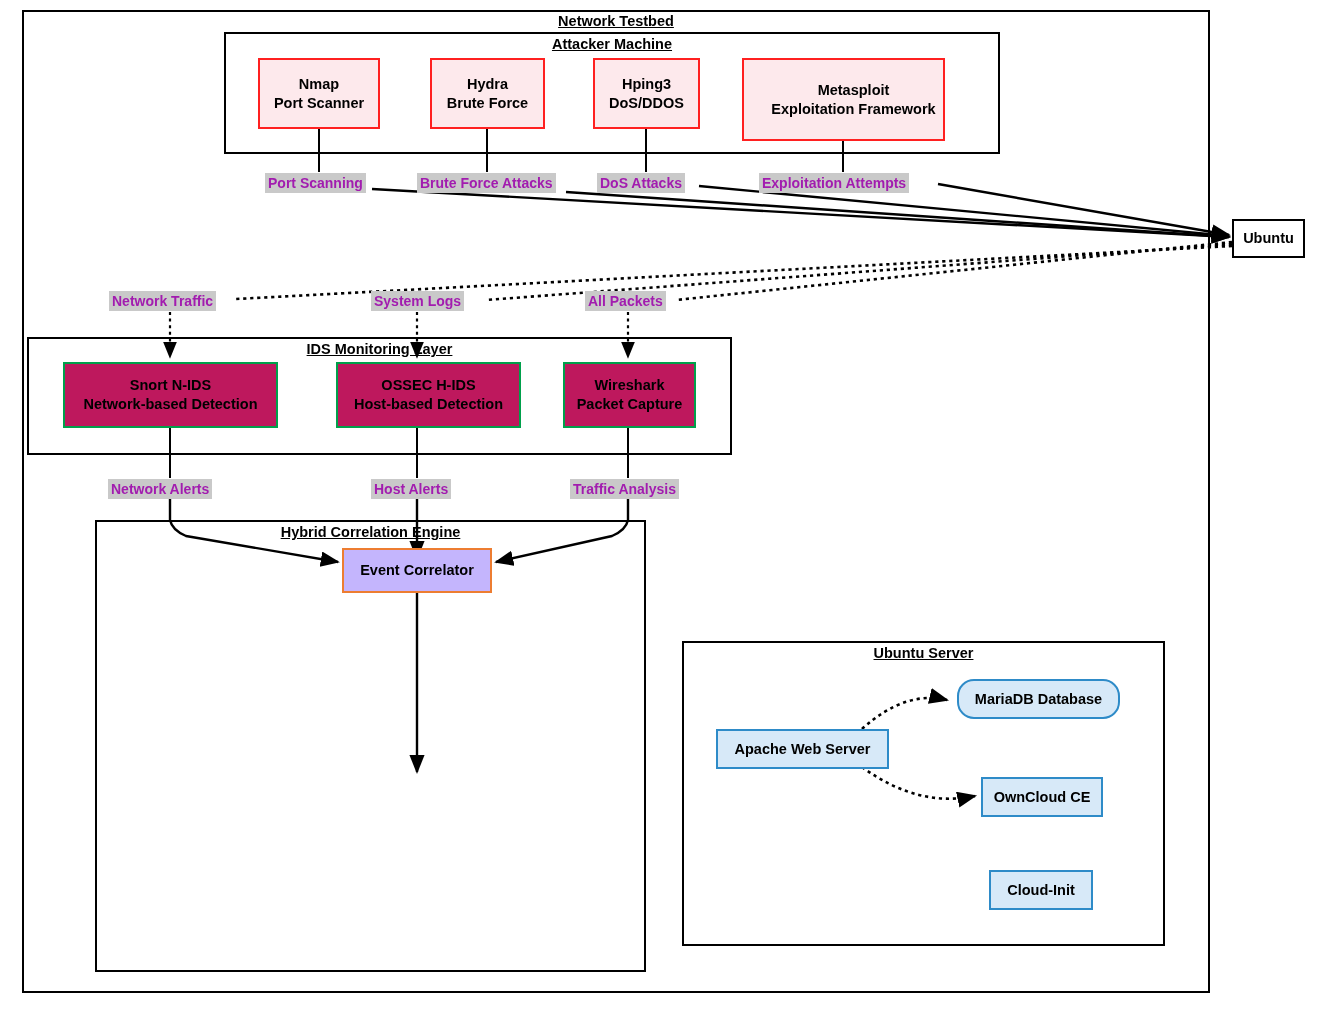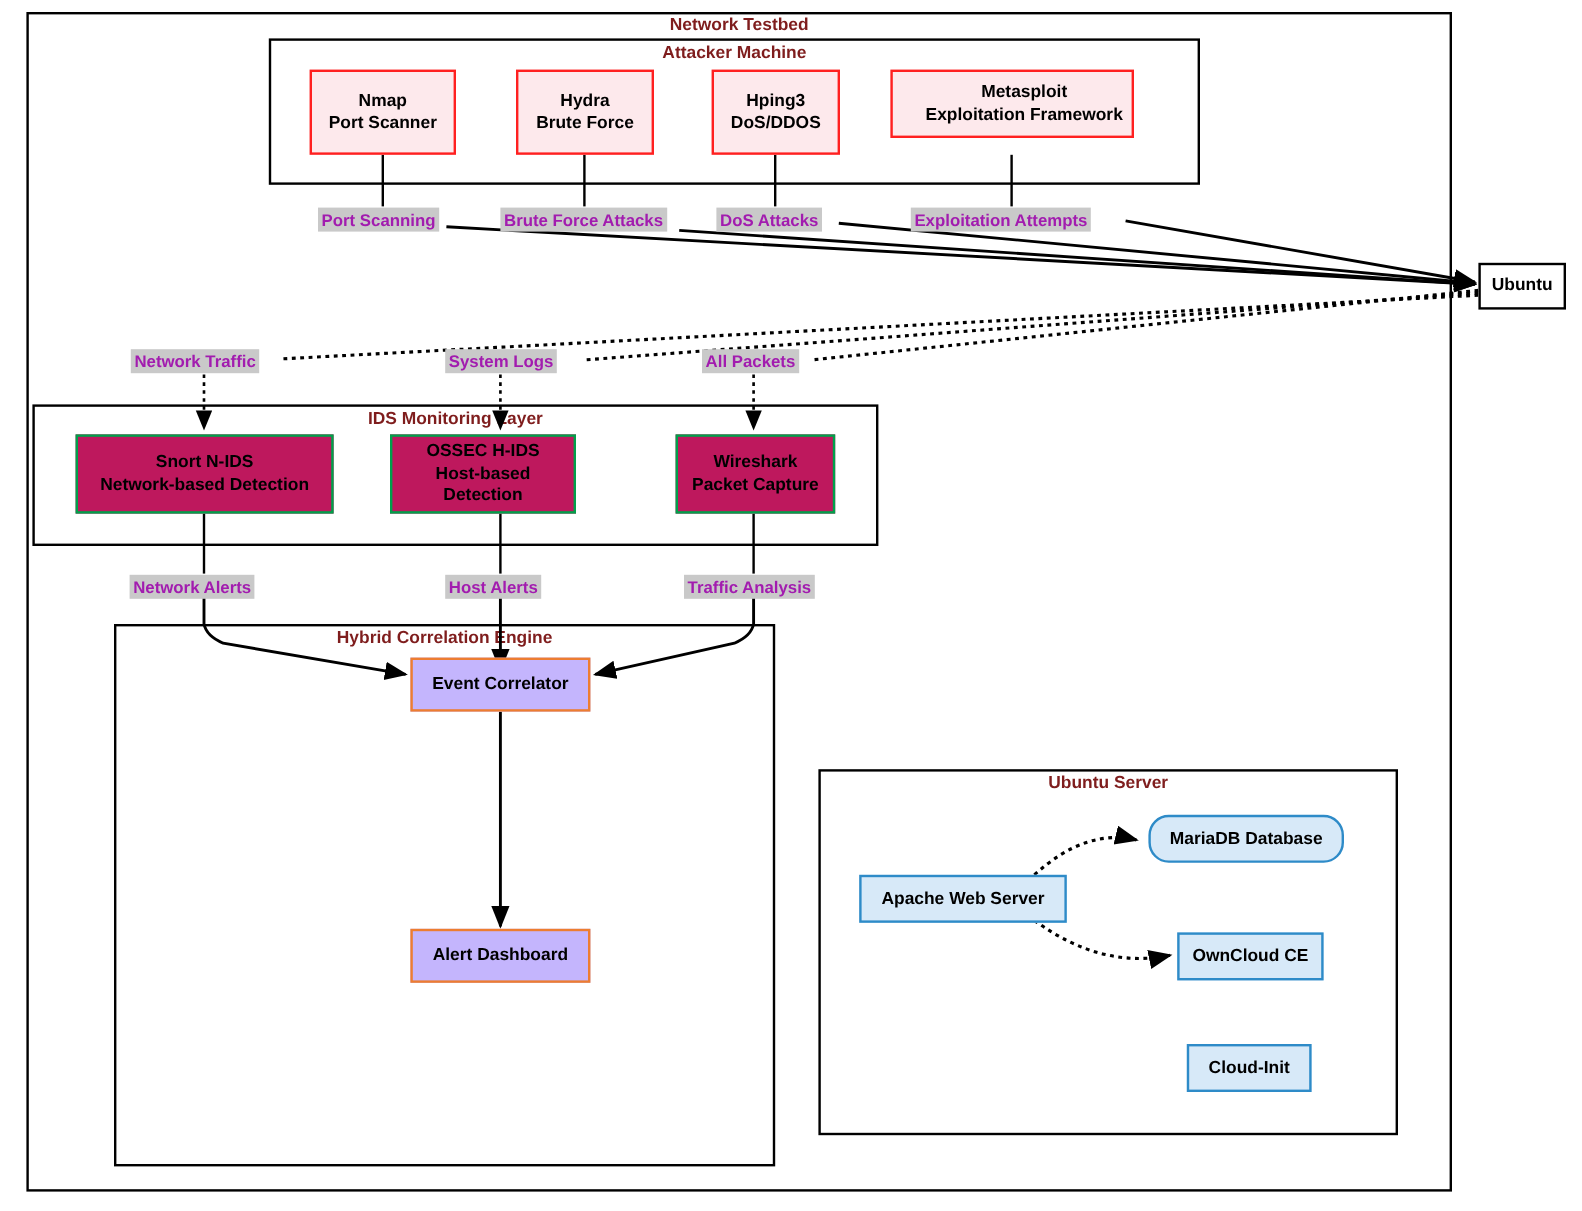--- a/index.html
+++ b/index.html
@@ -16,22 +16,23 @@
     box-sizing:border-box;
     border:2px solid #000000;
     background:transparent;
   }
   .frame-title {
     position:absolute;
     left:0; right:0;
     text-align:center;
     font-weight:bold;
     font-size:14.5px;
-    color:#7f1d1d;
+    color:#000000;
     white-space:nowrap;
+    text-decoration:underline;
   }
   .node {
     position:absolute;
     box-sizing:border-box;
     border:2.5px solid #000;
     display:flex;
     align-items:center;
     justify-content:center;
     text-align:center;
     font-weight:bold;
@@ -155,21 +156,21 @@
     </div>
   </div>
 
   <div class="node node-red" style="left:593px; top:58px; width:107px; height:71px; z-index:4;">
     <div>
       <span>Hping3</span>
       <span class="l2">DoS/DDOS</span>
     </div>
   </div>
 
-  <div class="node node-red" style="left:742px; top:58px; width:203px; height:57px; z-index:4;padding-left:24px;">
+  <div class="node node-red" style="left:742px; top:58px; width:203px; height:83px; z-index:4;padding-left:24px;">
     <div>
       <span>Metasploit</span>
       <span class="l2">Exploitation Framework</span>
     </div>
   </div>
 
   <div class="edge-label" style="left:265px; top:173px;">Port Scanning</div>
   <div class="edge-label" style="left:417px; top:173px;">Brute Force Attacks</div>
   <div class="edge-label" style="left:597px; top:173px;">DoS Attacks</div>
   <div class="edge-label" style="left:759px; top:173px;">Exploitation Attempts</div>
@@ -182,21 +183,21 @@
   <div class="edge-label" style="left:371px; top:291px;">System Logs</div>
   <div class="edge-label" style="left:585px; top:291px;">All Packets</div>
 
   <div class="node node-green" style="left:63px; top:362px; width:215px; height:66px; z-index:4;">
     <div>
       <span>Snort N-IDS</span>
       <span class="l2">Network-based Detection</span>
     </div>
   </div>
 
-  <div class="node node-green" style="left:325px; top:362px; width:155px; height:66px; z-index:4;">
+  <div class="node node-green" style="left:336px; top:362px; width:185px; height:66px; z-index:4;">
     <div>
       <span>OSSEC H-IDS</span>
       <span class="l2">Host-based Detection</span>
     </div>
   </div>
 
   <div class="node node-green" style="left:563px; top:362px; width:133px; height:66px; z-index:4;">
     <div>
       <span>Wireshark</span>
       <span class="l2">Packet Capture</span>
@@ -204,23 +205,20 @@
   </div>
 
   <div class="edge-label" style="left:108px; top:479px;">Network Alerts</div>
   <div class="edge-label" style="left:371px; top:479px;">Host Alerts</div>
   <div class="edge-label" style="left:570px; top:479px;">Traffic Analysis</div>
 
   <div class="node node-orange" style="left:342px; top:548px; width:150px; height:45px; z-index:4;">
     <span>Event Correlator</span>
   </div>
 
-  <div class="node node-orange" style="left:342px; top:774px; width:150px; height:45px; z-index:4;">
-    <span>Alert Dashboard</span>
-  </div>
 
   <div class="node node-blue" style="left:716px; top:729px; width:173px; height:40px; z-index:4;">
     <span>Apache Web Server</span>
   </div>
 
   <div class="node node-blue" style="left:957px; top:679px; width:163px; height:40px; z-index:4;border-radius:17px;">
     <span>MariaDB Database</span>
   </div>
 
   <div class="node node-blue" style="left:981px; top:777px; width:122px; height:40px; z-index:4;">

